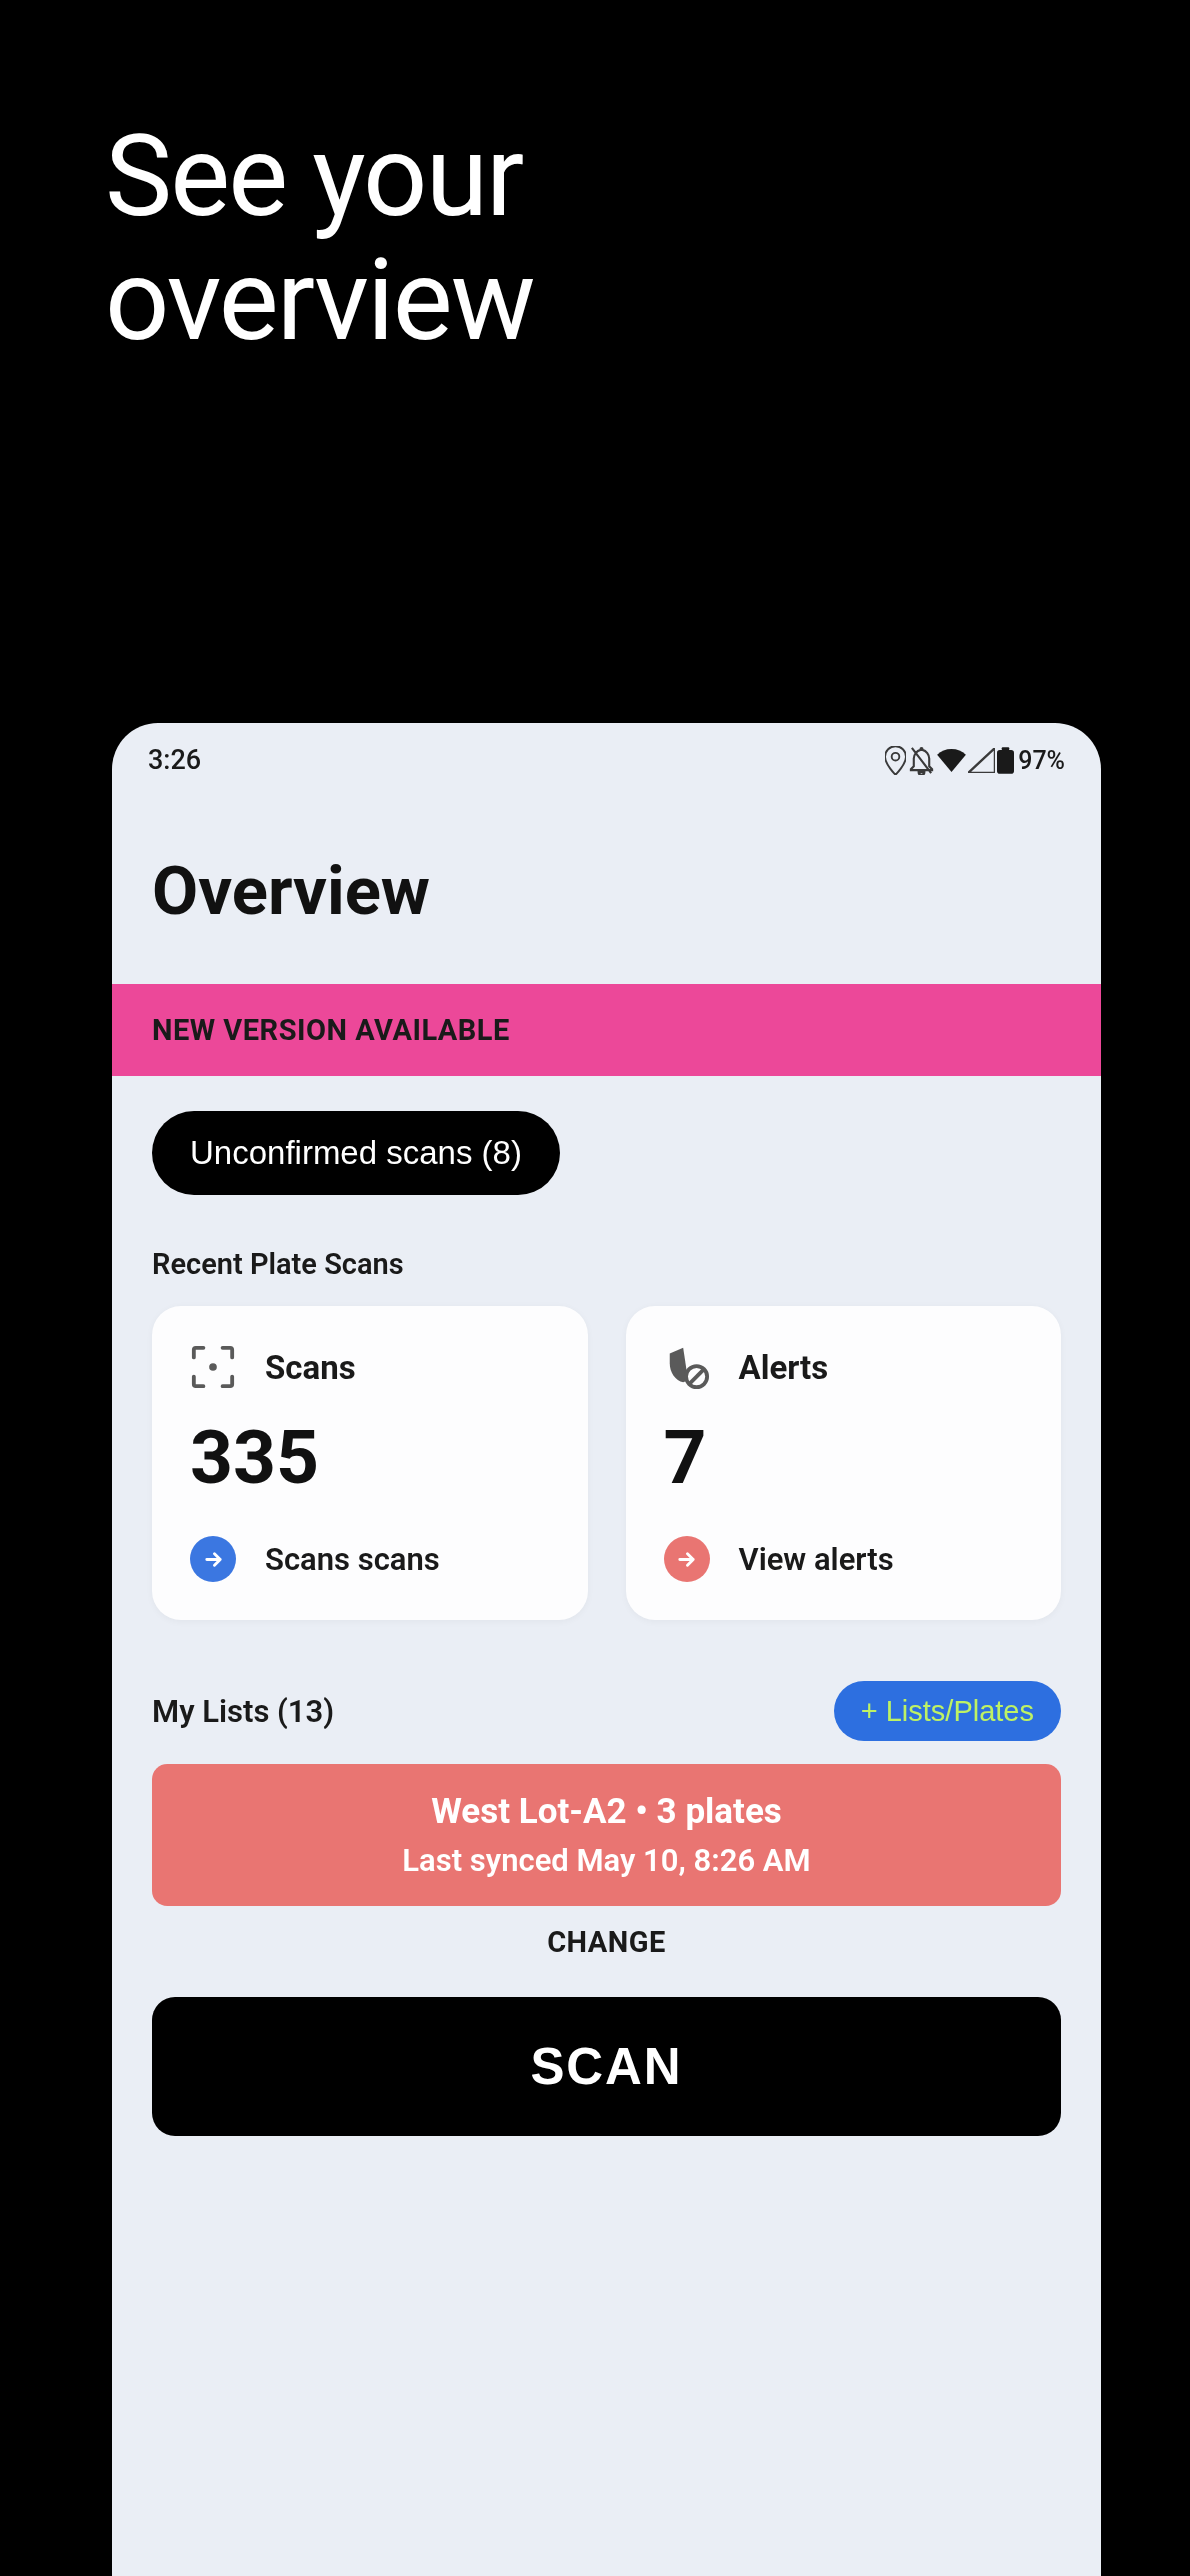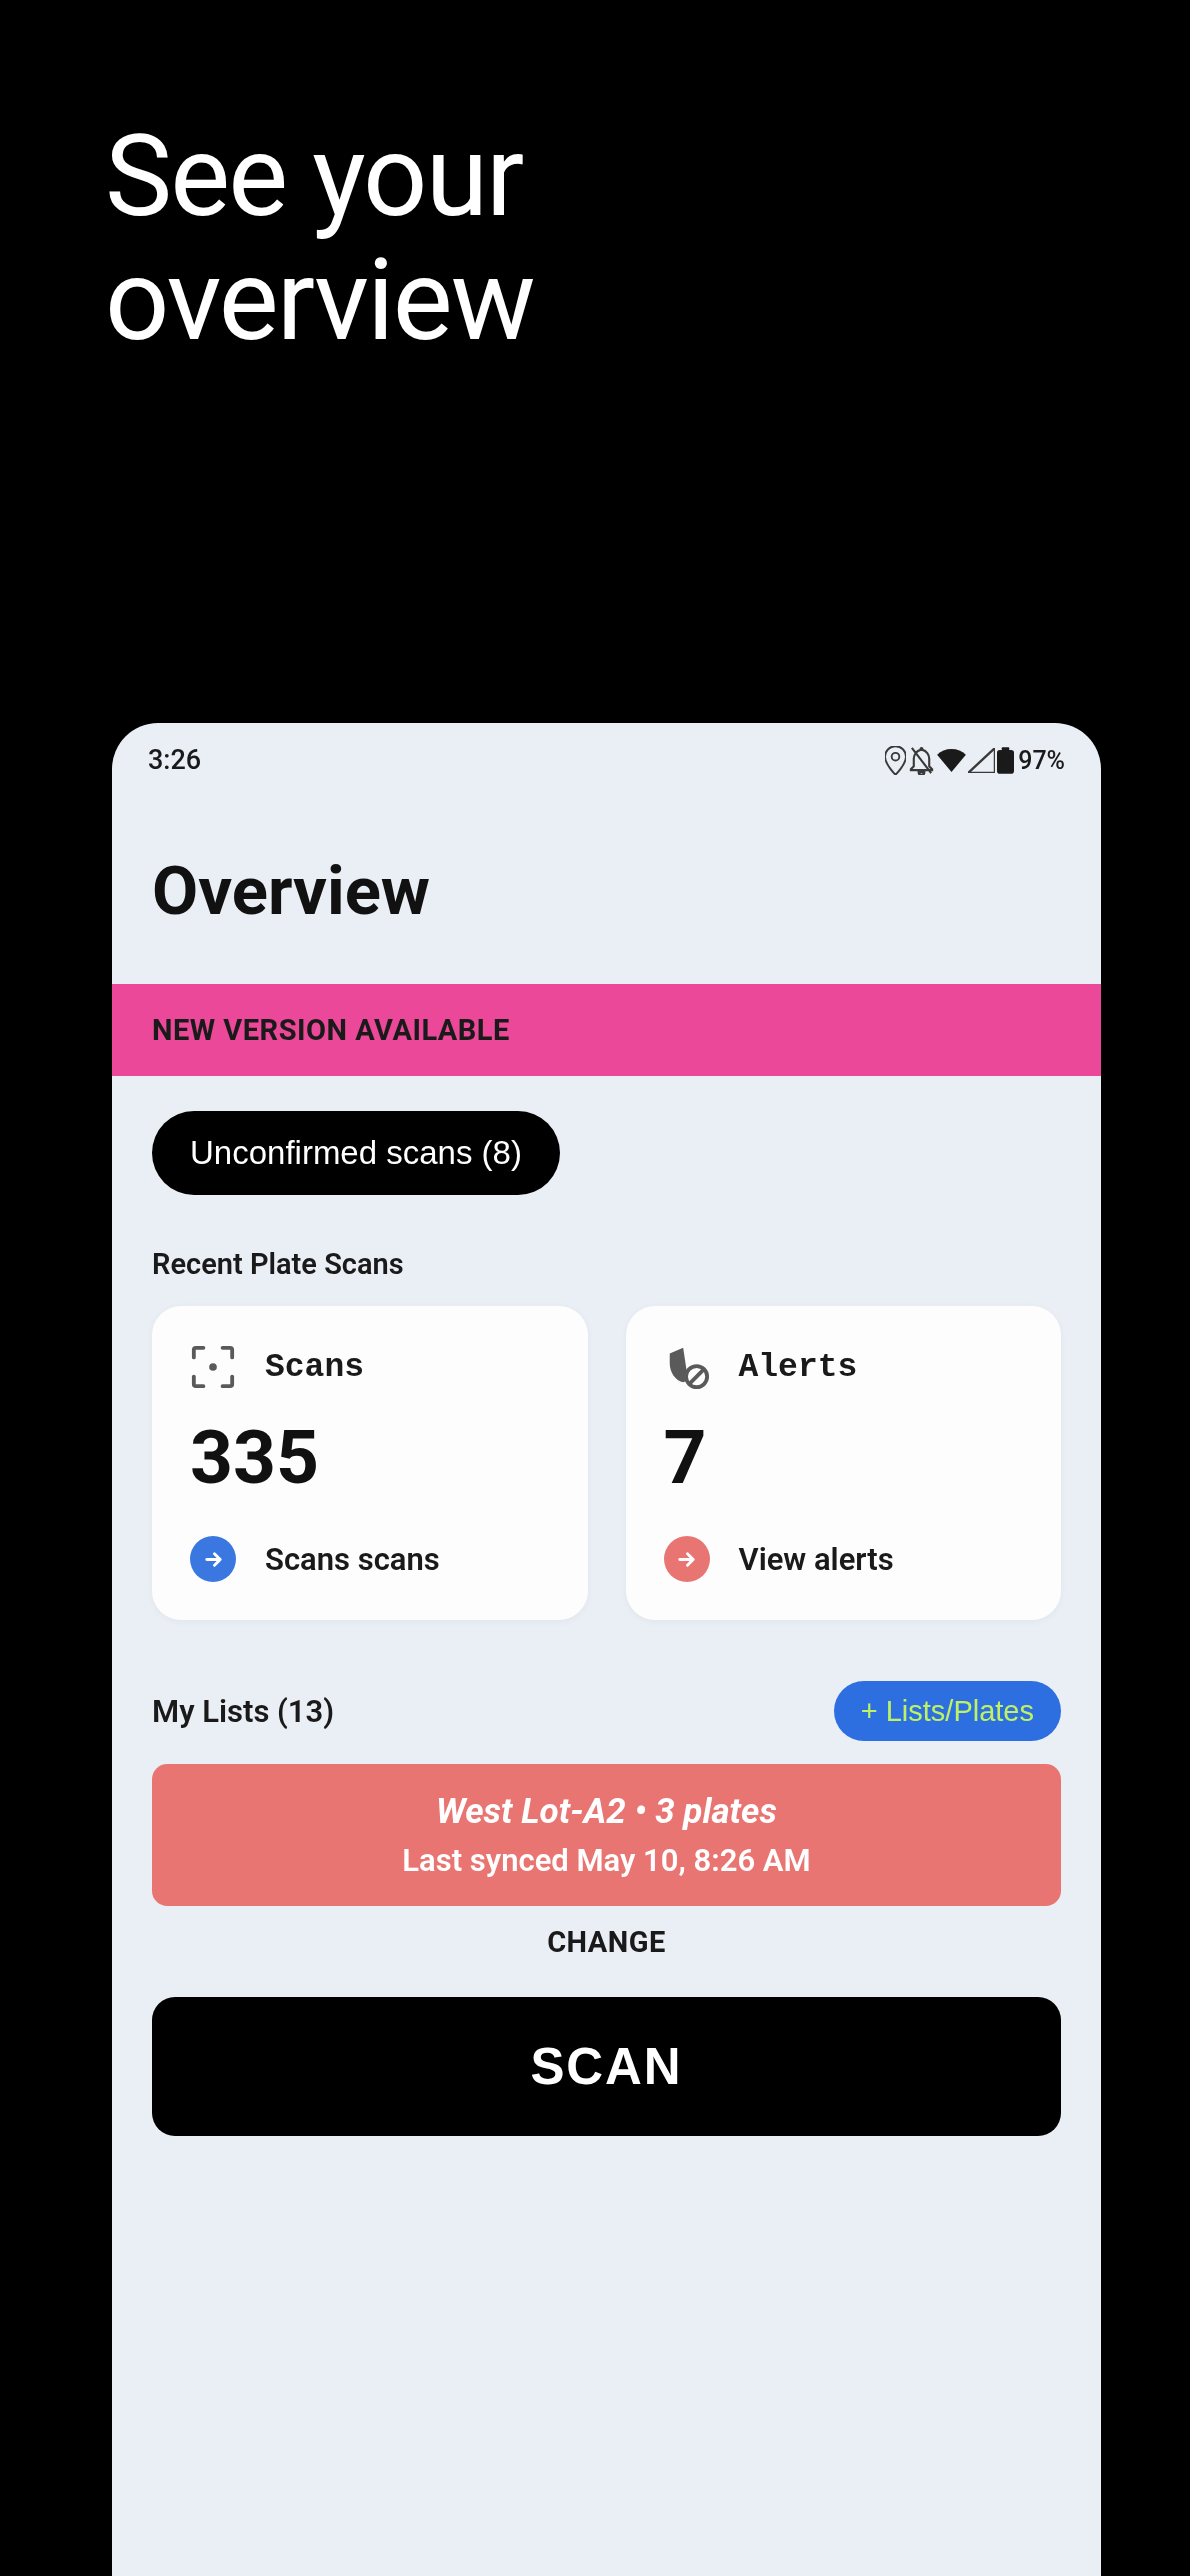--- a/index.html
+++ b/index.html
@@ -104,21 +104,20 @@
       gap: 29px;
       margin-bottom: 23px;
     }
     .card-header svg {
       flex-shrink: 0;
     }
     .card-title {
       font-size: 33px;
       font-weight: 700;
       color: #1a1a1a;
-      font-family: Liberation Mono, monospace;
     }
     .card-value {
       font-size: 75px;
       font-weight: 700;
       color: #111;
       margin-bottom: 35px;
     }
     .card-action {
       display: flex;
       align-items: center;
@@ -166,21 +165,20 @@
       background: #e97572;
       color: #fff;
       border-radius: 15.3px;
       padding: 27px;
       text-align: center;
     }
     .list-banner-title {
       font-size: 35px;
       font-weight: 700;
       margin-bottom: 9.6px;
-      font-style: italic;
     }
     .list-banner-sub {
       font-size: 31px;
       font-weight: 600;
     }
     .change-link {
       text-align: center;
       font-size: 29px;
       font-weight: 700;
       color: #1a1a1a;

